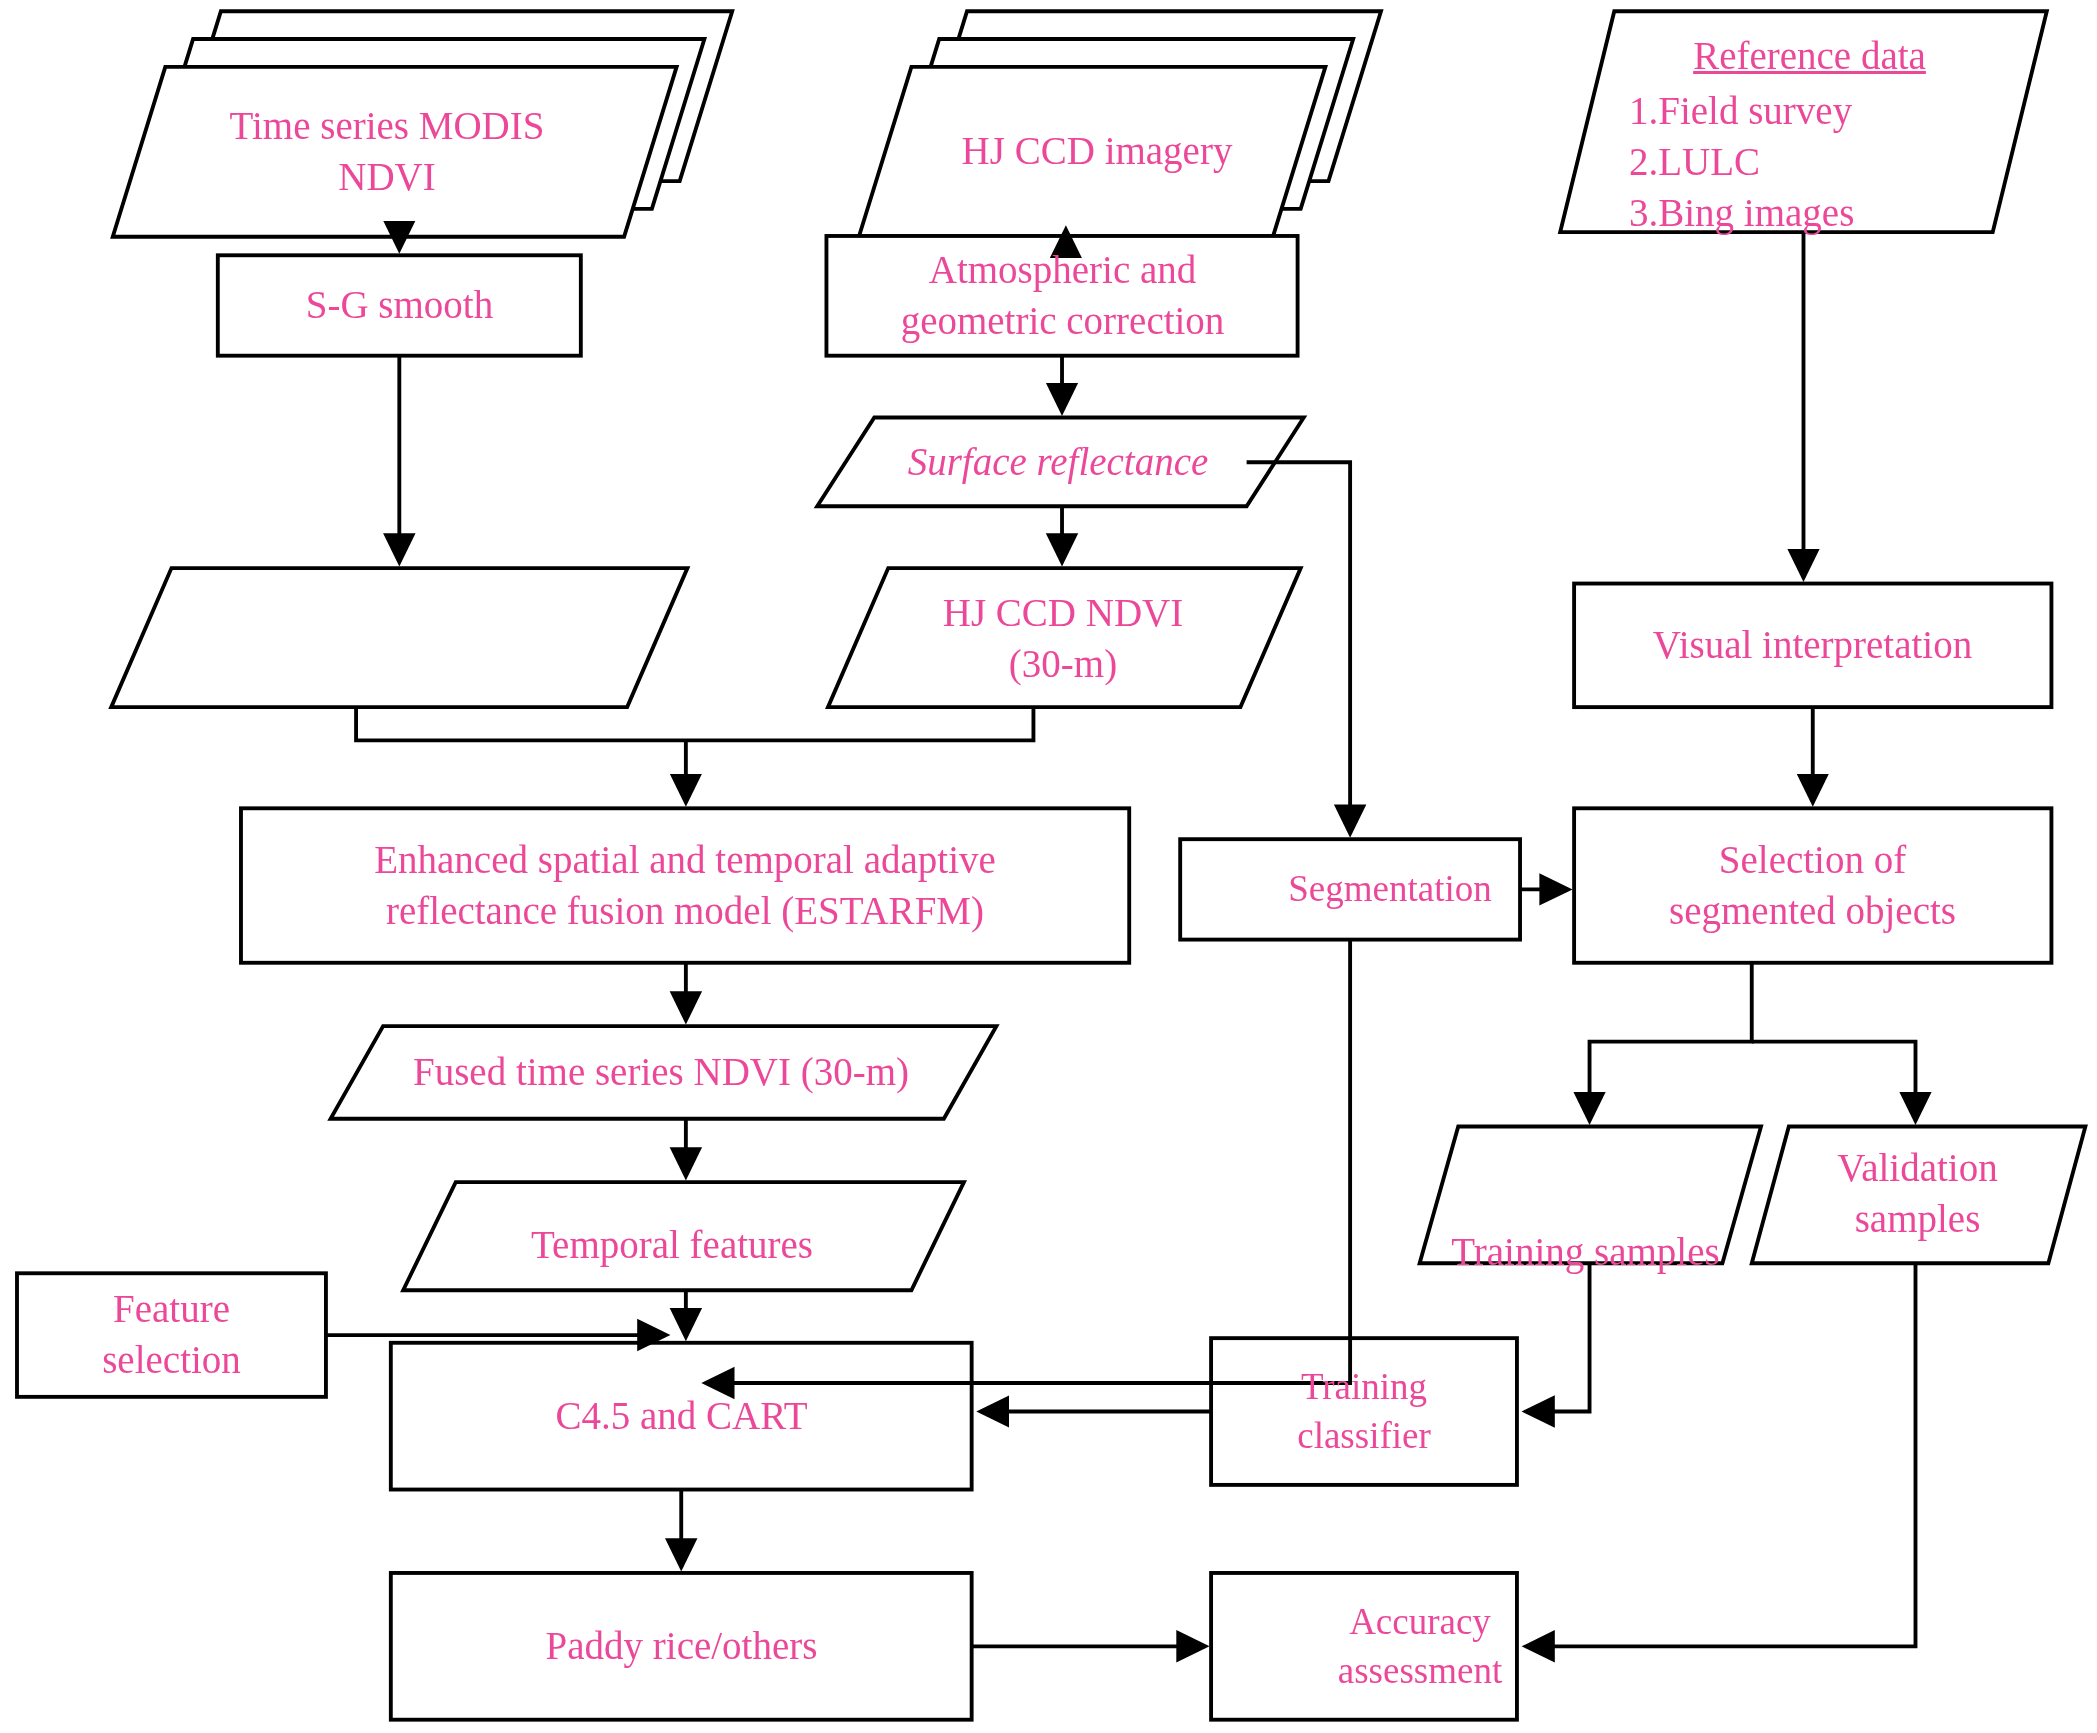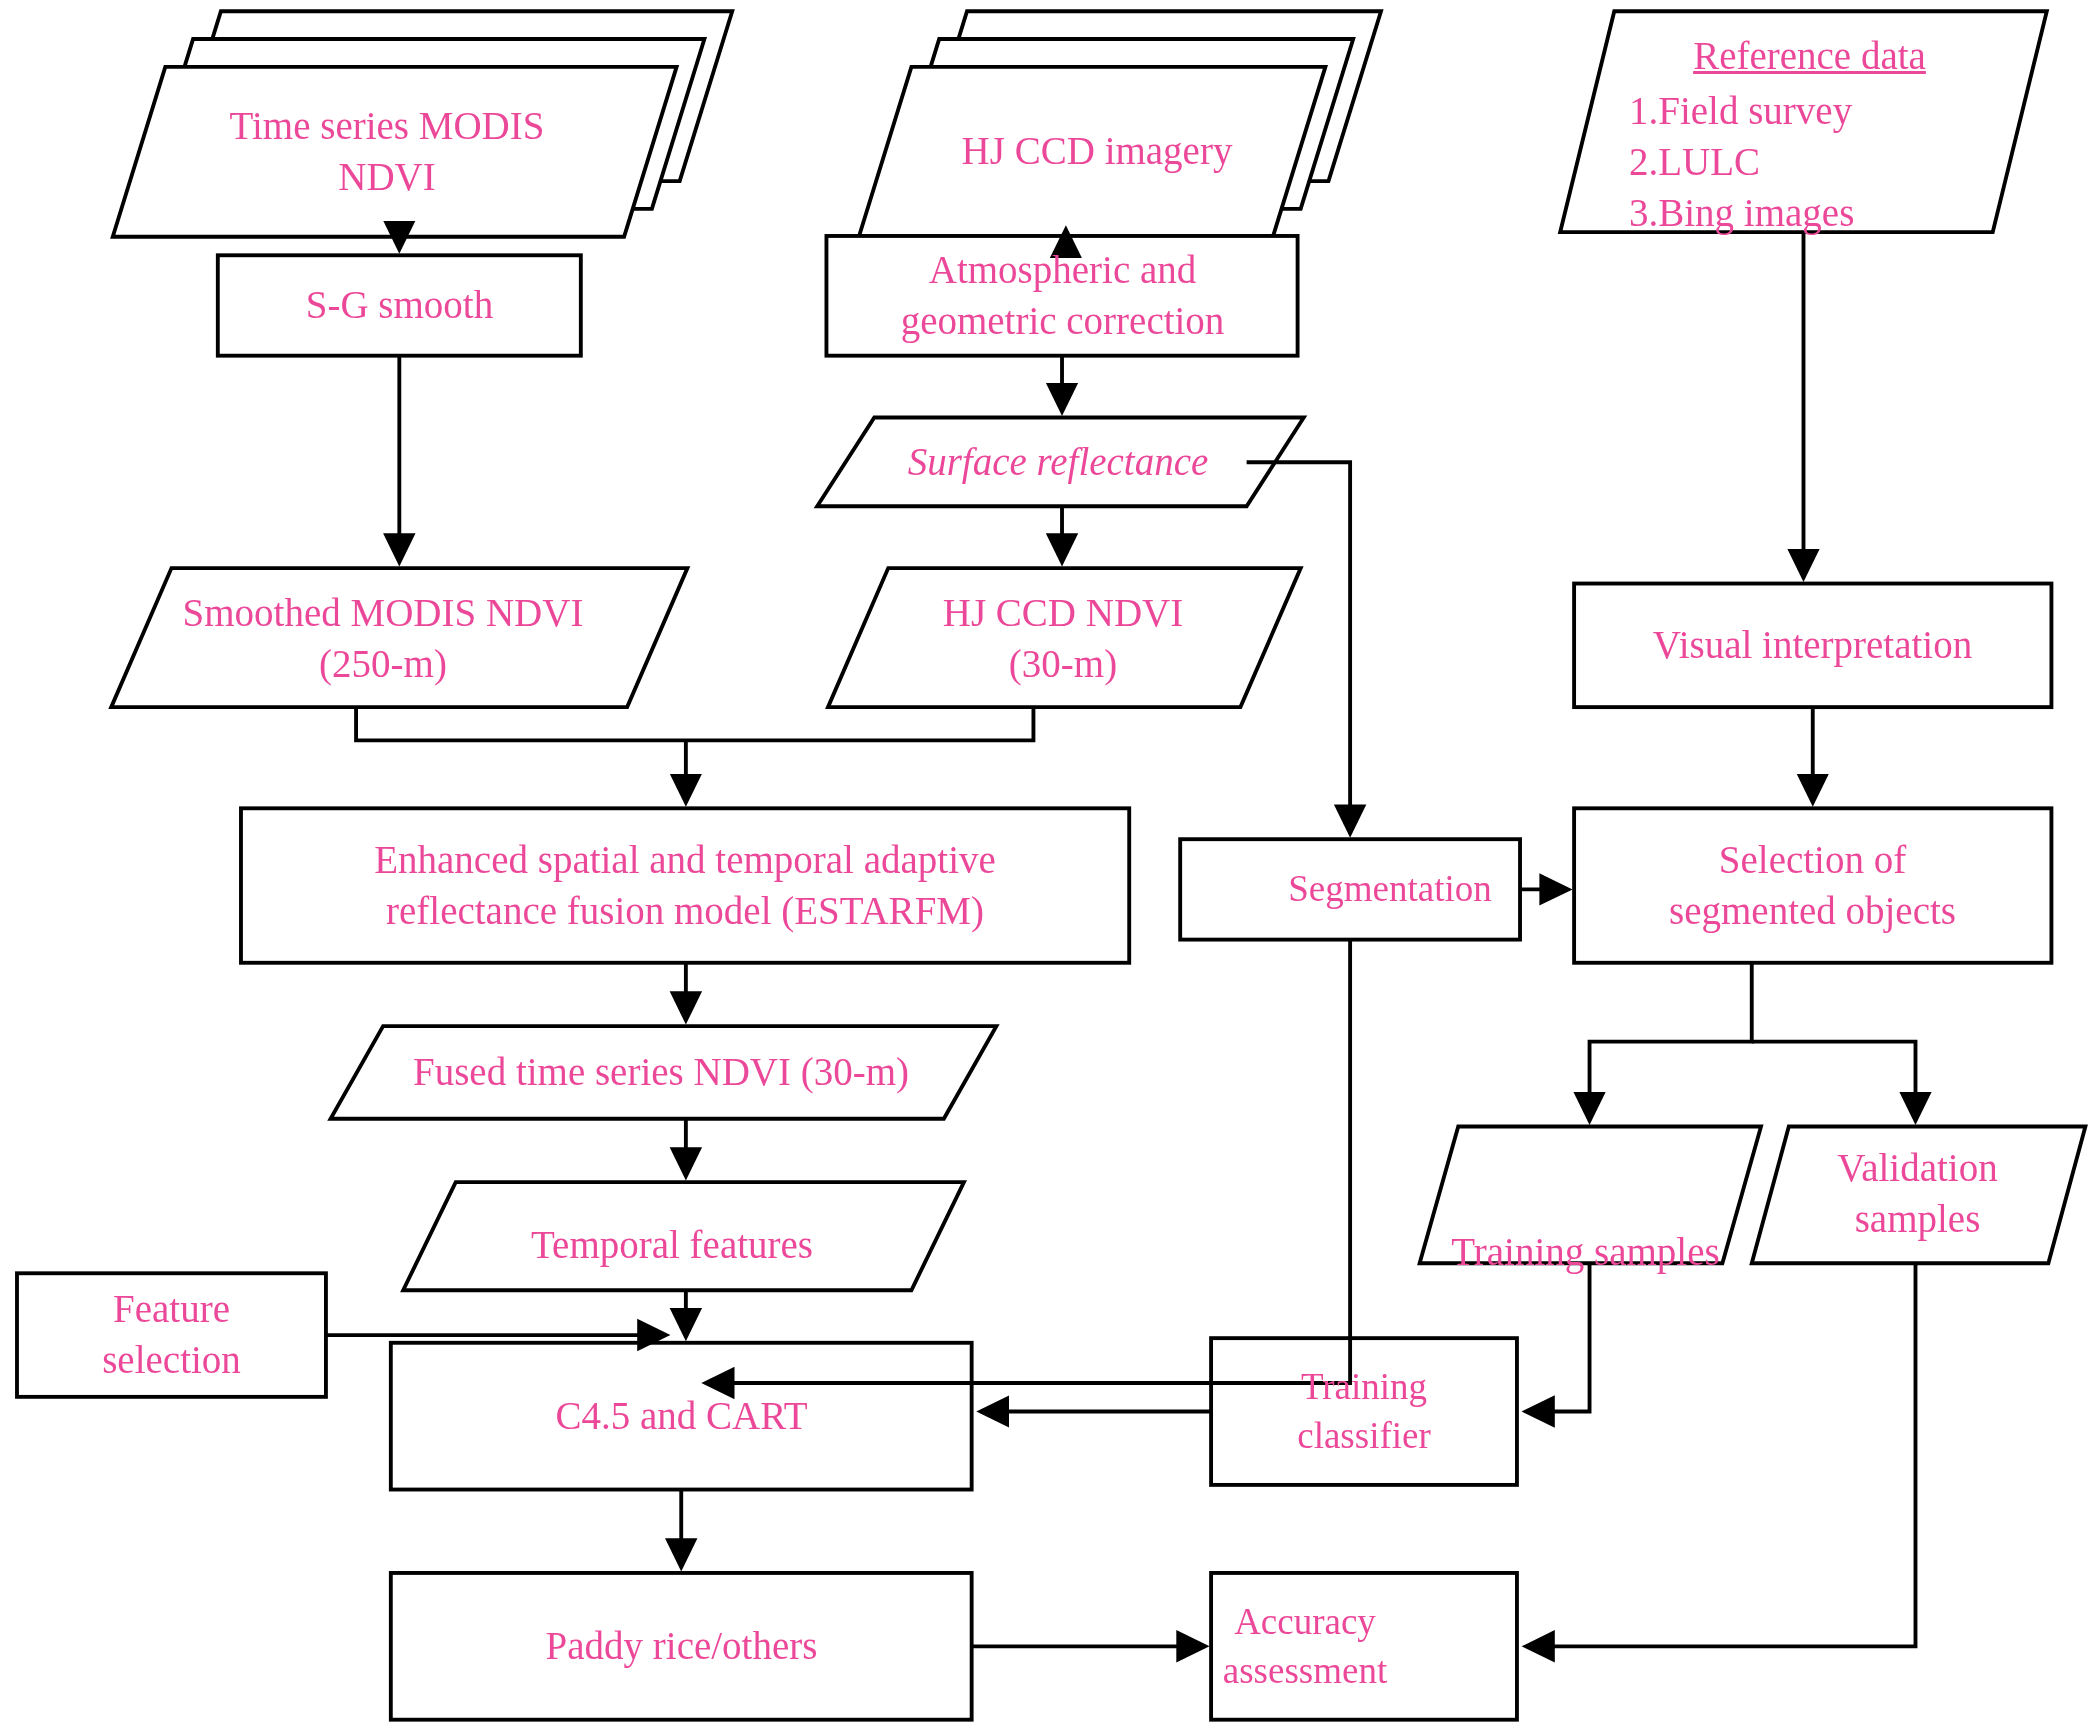--- a/index.html
+++ b/index.html
@@ -136,22 +136,20 @@
     <path class="edge" d="M882,1928 L882,2028" marker-end="url(#ah)"></path>
 
     <path class="edge" d="M1258,2131 L1560,2131" marker-end="url(#ah)"></path>
   </svg>
 
   <div class="lbl f50" style="left:155px;top:74px;width:464px;height:155px;">Time series MODIS
 NDVI</div>
 
   <div class="lbl f50" style="left:218px;top:255px;width:363px;height:100px;">S-G smooth</div>
 
-  <div class="lbl f50" style="left:124px;top:572px;width:518px;height:133px;">Smoothed  MODIS NDVI
-(250-m)</div>
 
   <div class="lbl f50" style="left:873px;top:74px;width:448px;height:155px;">HJ CCD imagery</div>
 
   <div class="lbl f50" style="left:827px;top:236px;width:471px;height:120px;">Atmospheric and
 geometric correction</div>
 
   <div class="lbl f50" style="left:834px;top:421px;width:448px;height:82px;font-style:italic;">Surface reflectance</div>
 
   <div class="lbl f50" style="left:839px;top:572px;width:448px;height:133px;">HJ CCD NDVI
 (30-m)</div>
@@ -185,17 +183,17 @@
   <div class="lbl f50" style="left:1766px;top:1129px;width:303px;height:130px;">Validation
 samples</div>
 
   <div class="lbl f50" style="left:391px;top:1343px;width:581px;height:147px;">C4.5 and CART</div>
 
   <div class="lbl f48" style="left:1211px;top:1338px;width:306px;height:147px;">Training
 classifier</div>
 
   <div class="lbl f50" style="left:391px;top:1573px;width:581px;height:147px;">Paddy rice/others</div>
 
-  <div class="lbl f48" style="left:1152px;top:1573px;width:306px;height:147px;">Accuracy
+  <div class="lbl f48" style="left:1267px;top:1573px;width:306px;height:147px;">Accuracy
 assessment</div>
 
 </div>
 
 
 </body></html>

